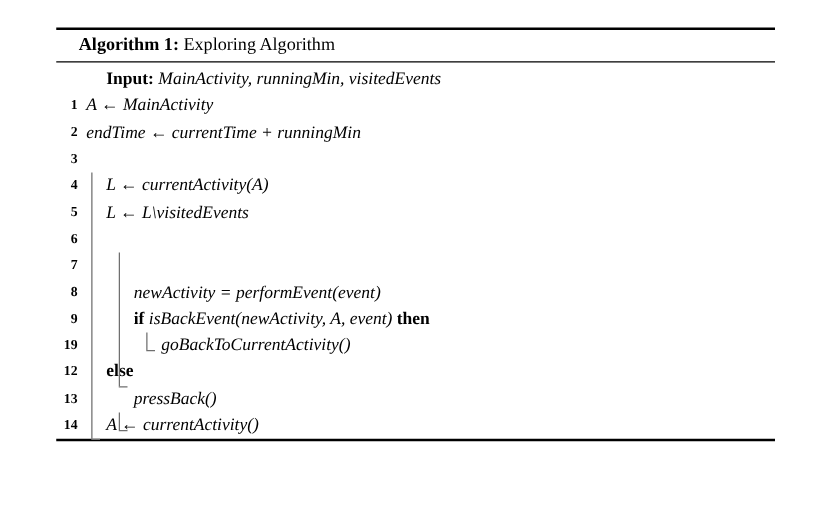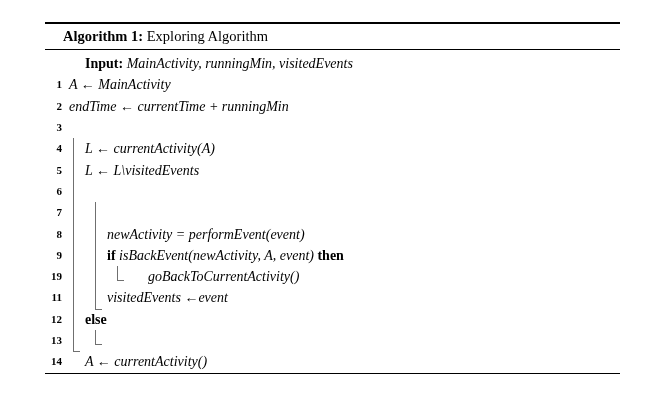--- a/index.html
+++ b/index.html
@@ -76,21 +76,21 @@
     top: 0;
     line-height: 21.3px;
     font-style: italic;
     font-family: "Liberation Serif", "DejaVu Serif", serif;
   }
 
   
   .ind0 { left: 24px; }
   .ind1 { left: 40px; }
   .ind2 { left: 62px; }
-  .ind3 { left: 84px; margin-left: 19px; }
+  .ind3 { left: 84px; }
 
   .kw {
     font-weight: bold;
     font-style: normal;
   }
   .rm {
     font-style: normal;
   }
 
   
@@ -174,32 +174,29 @@
     <div class="line">
       <span class="lineno">9</span>
       <span class="content ind2"><span class="kw">if</span> <span>isBackEvent(newActivity, A, event)</span> <span class="kw">then</span></span>
     </div>
 
     <div class="line">
       <span class="lineno">19</span>
       <span class="content ind3">goBackToCurrentActivity()</span>
     </div>
 
-    <div class="line">
-      <span class="lineno">11</span>
-      <span class="content ind2"><span>visitedEvents</span> <span class="rm">←</span><span>event</span></span>
-    </div>
 
     <div class="line">
       <span class="lineno">12</span>
       <span class="content ind1"><span class="kw">else</span></span>
     </div>
 
     <div class="line">
       <span class="lineno">13</span>
+      <span class="content ind2">pressBack()</span>
     </div>
 
     <div class="line">
       <span class="lineno">14</span>
       <span class="content ind1"><span>A</span> <span class="rm">←</span> <span>currentActivity()</span></span>
     </div>
 
 
   </div>
 

